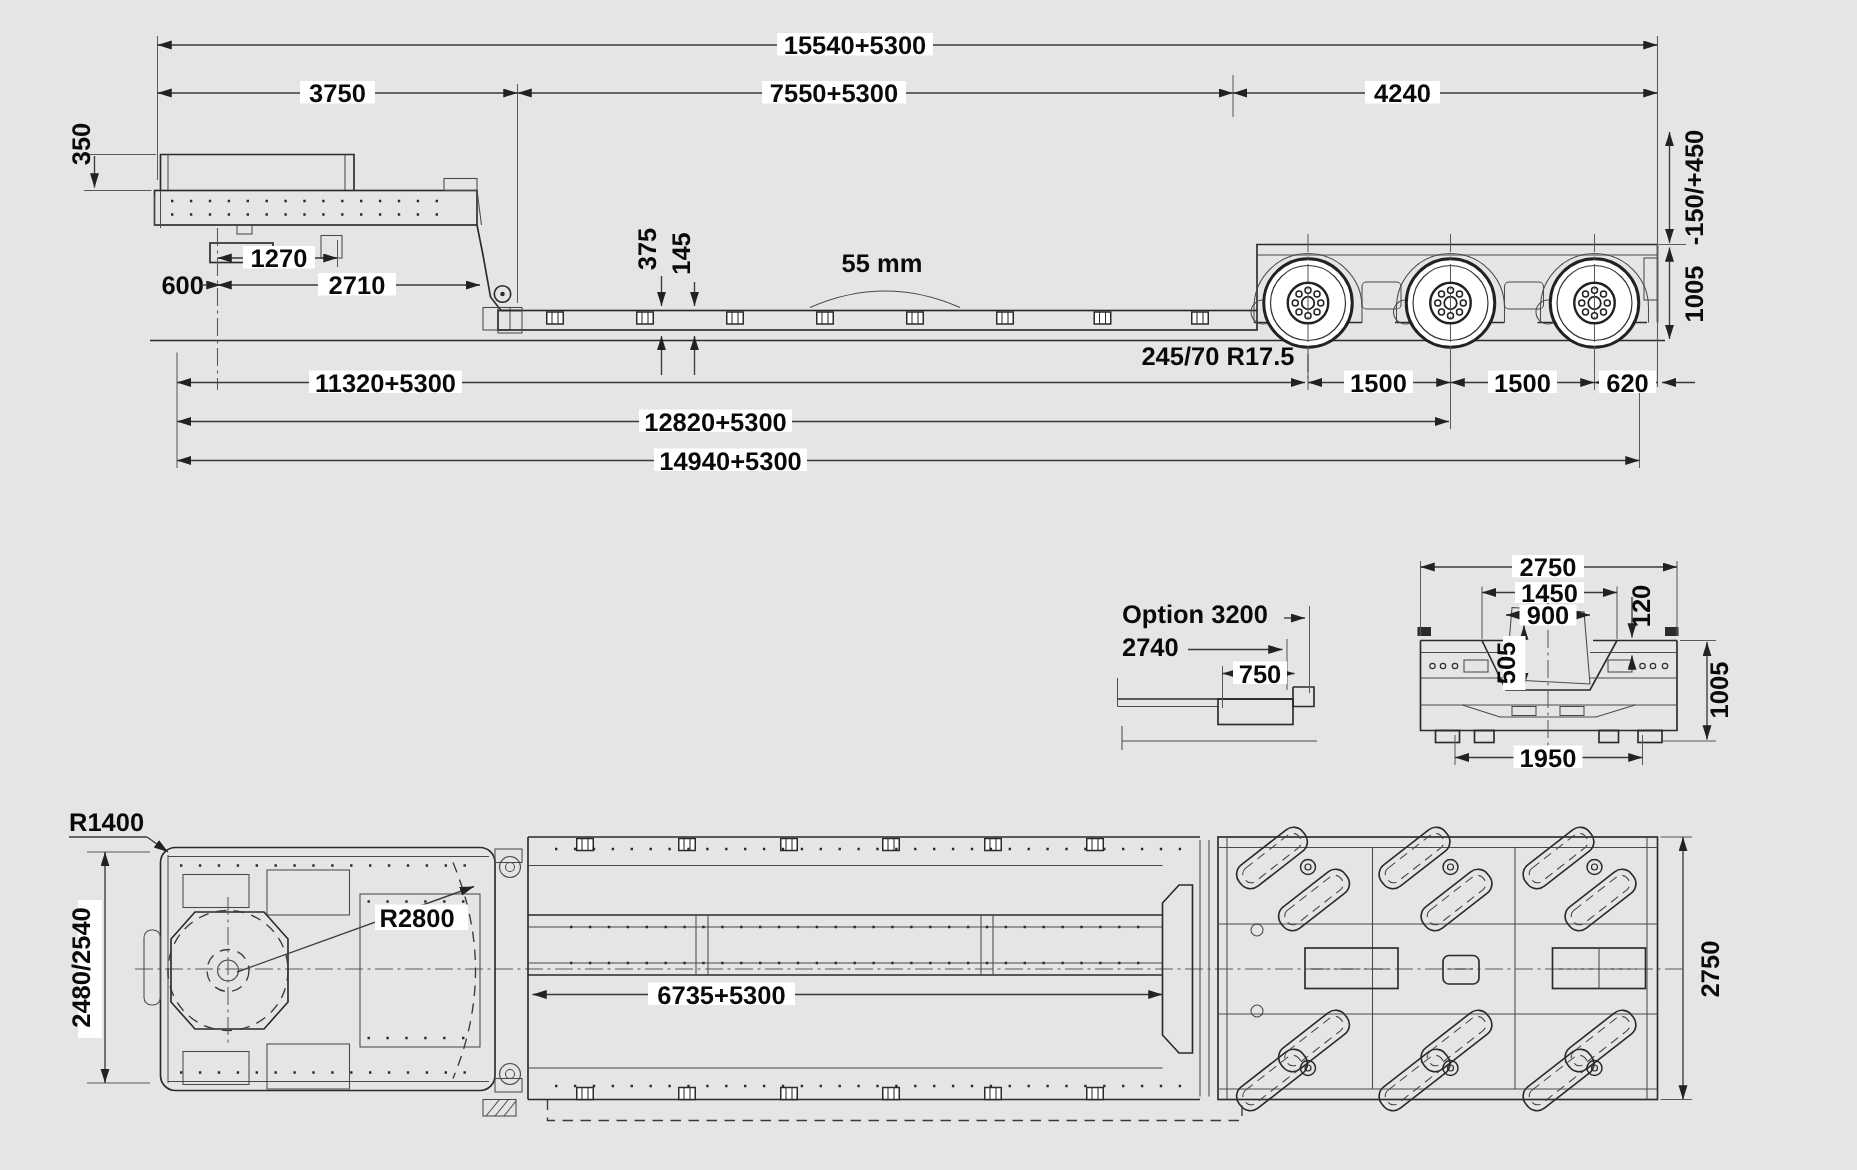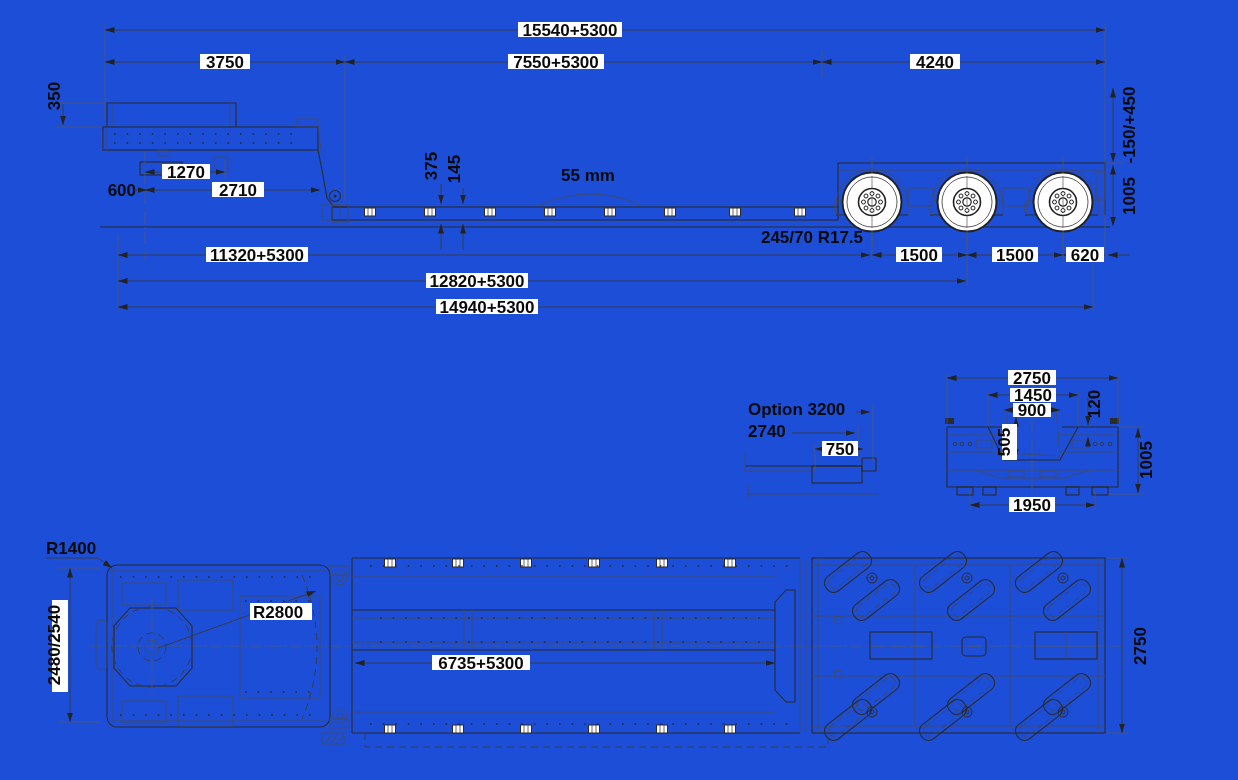--- a/index.html
+++ b/index.html
@@ -1,16 +1,16 @@
 <!DOCTYPE html>
 <html><head>
 <meta charset="utf-8">
 <style>
   html,body{margin:0;padding:0;background:#fff;}
-  #stage{position:relative;width:1238px;height:780px;background:#1d4ed8;overflow:hidden;
+  #stage{position:relative;width:1238px;height:780px;background:#e5e5e5;overflow:hidden;
          font-family:"Liberation Sans", sans-serif;text-align:center;}
   svg{display:block}
   .ink{stroke:#2b2b2b;fill:none;stroke-width:1.1}
   .thin{stroke:#4a4a4a;fill:none;stroke-width:0.7}
   .dim{stroke:#3a3a3a;fill:none;stroke-width:0.9}
   .ext{stroke:#5a5a5a;fill:none;stroke-width:0.7}
   .cl{stroke:#5a5a5a;fill:none;stroke-width:0.7;stroke-dasharray:12 3 2 3}
   .dash{stroke:#3a3a3a;fill:none;stroke-width:0.9;stroke-dasharray:7 5}
   .dot{stroke:#2b2b2b;stroke-width:1.6;stroke-dasharray:1.6 11;fill:none}
   .lblb{font:bold 17px "Liberation Sans", sans-serif;fill:#0a0a0a}

